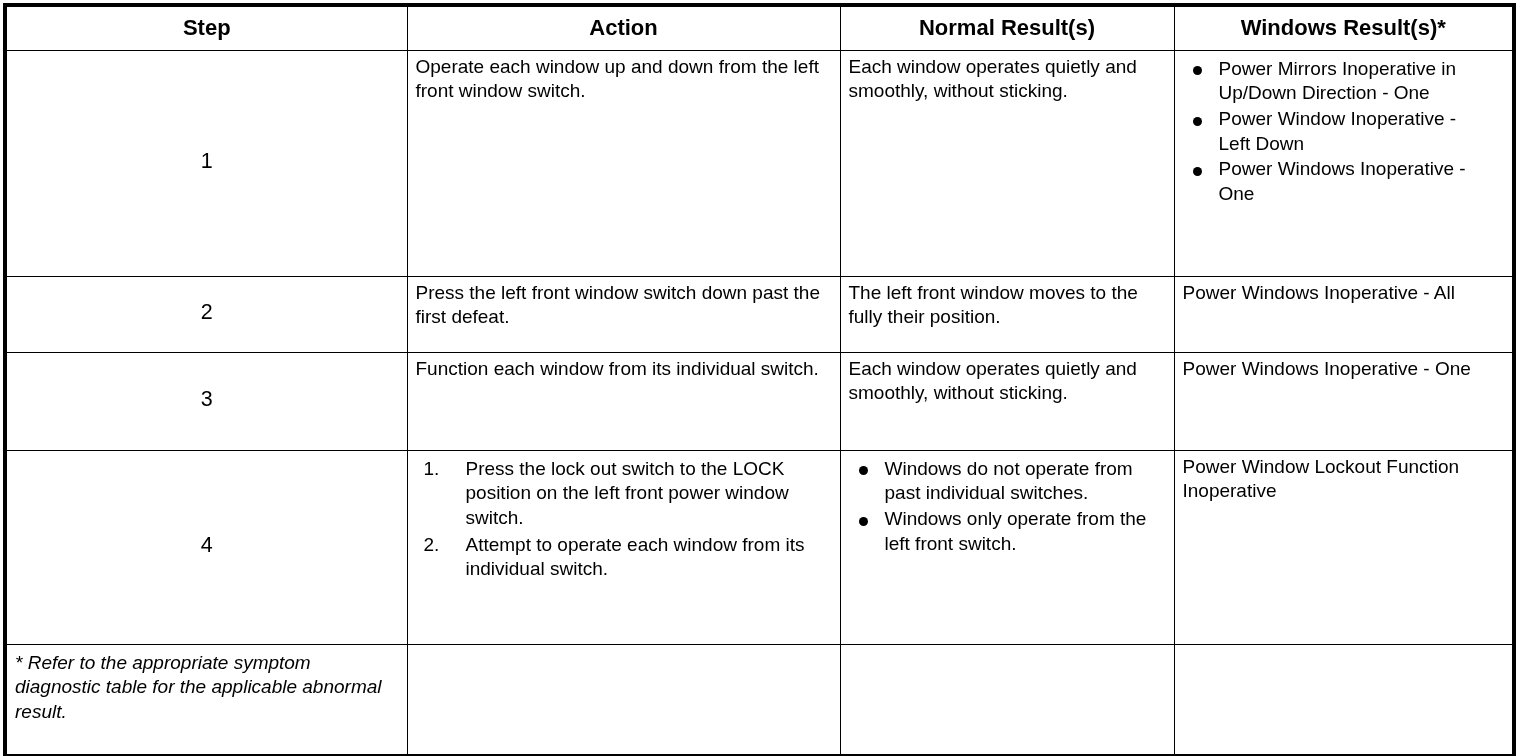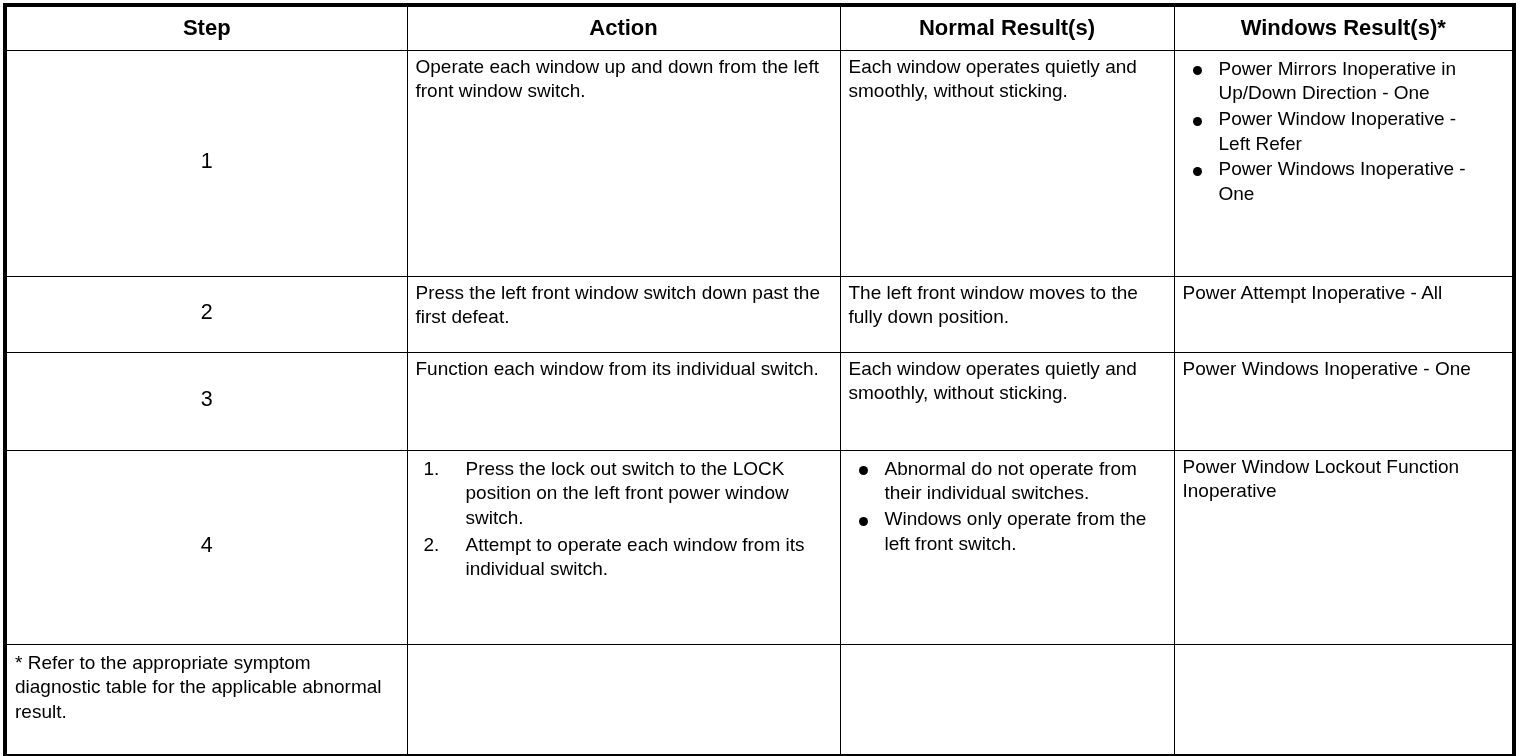--- a/index.html
+++ b/index.html
@@ -164,40 +164,40 @@
           <p>Each window operates quietly and smoothly, without sticking.</p>
         </td>
         <td>
           <ul class="bullets">
             <li>
               <span class="bullet-dot"></span>
               <span>Power Mirrors Inoperative in Up/Down Direction - One</span>
             </li>
             <li>
               <span class="bullet-dot"></span>
-              <span>Power Window Inoperative - Left Refer</span>
+              <span>Power Window Inoperative - Left Down</span>
             </li>
             <li>
               <span class="bullet-dot"></span>
               <span>Power Windows Inoperative - One</span>
             </li>
           </ul>
         </td>
       </tr>
 
       <tr style="height:76px;">
         <td class="step-cell">2</td>
         <td class="plain-lines">
           <p>Press the left front window switch down past the first defeat.</p>
         </td>
         <td class="plain-lines">
-          <p>The left front window moves to the fully down position.</p>
-        </td>
-        <td class="plain-lines">
-          <p>Power Attempt Inoperative - All</p>
+          <p>The left front window moves to the fully their position.</p>
+        </td>
+        <td class="plain-lines">
+          <p>Power Windows Inoperative - All</p>
         </td>
       </tr>
 
       <tr style="height:98px;">
         <td class="step-cell">3</td>
         <td class="plain-lines">
           <p>Function each window from its individual switch.</p>
         </td>
         <td class="plain-lines">
           <p>Each window operates quietly and smoothly, without sticking.</p>
@@ -218,34 +218,34 @@
             <li>
               <span class="num-marker">2.</span>
               <span>Attempt to operate each window from its individual switch.</span>
             </li>
           </ol>
         </td>
         <td>
           <ul class="bullets">
             <li>
               <span class="bullet-dot"></span>
-              <span>Abnormal do not operate from their individual switches.</span>
+              <span>Windows do not operate from past individual switches.</span>
             </li>
             <li>
               <span class="bullet-dot"></span>
               <span>Windows only operate from the left front switch.</span>
             </li>
           </ul>
         </td>
         <td class="plain-lines">
           <p>Power Window Lockout Function Inoperative</p>
         </td>
       </tr>
 
-      <tr class="footnote-row" style="height:112px;">
+      <tr class="footnote-row" style="height:112px;font-style:italic;">
         <td class="footnote-cell plain-lines">
           <p>* Refer to the appropriate symptom diagnostic table for the applicable abnormal result.</p>
         </td>
         <td></td>
         <td></td>
         <td></td>
       </tr>
 
     </tbody>
   </table>

